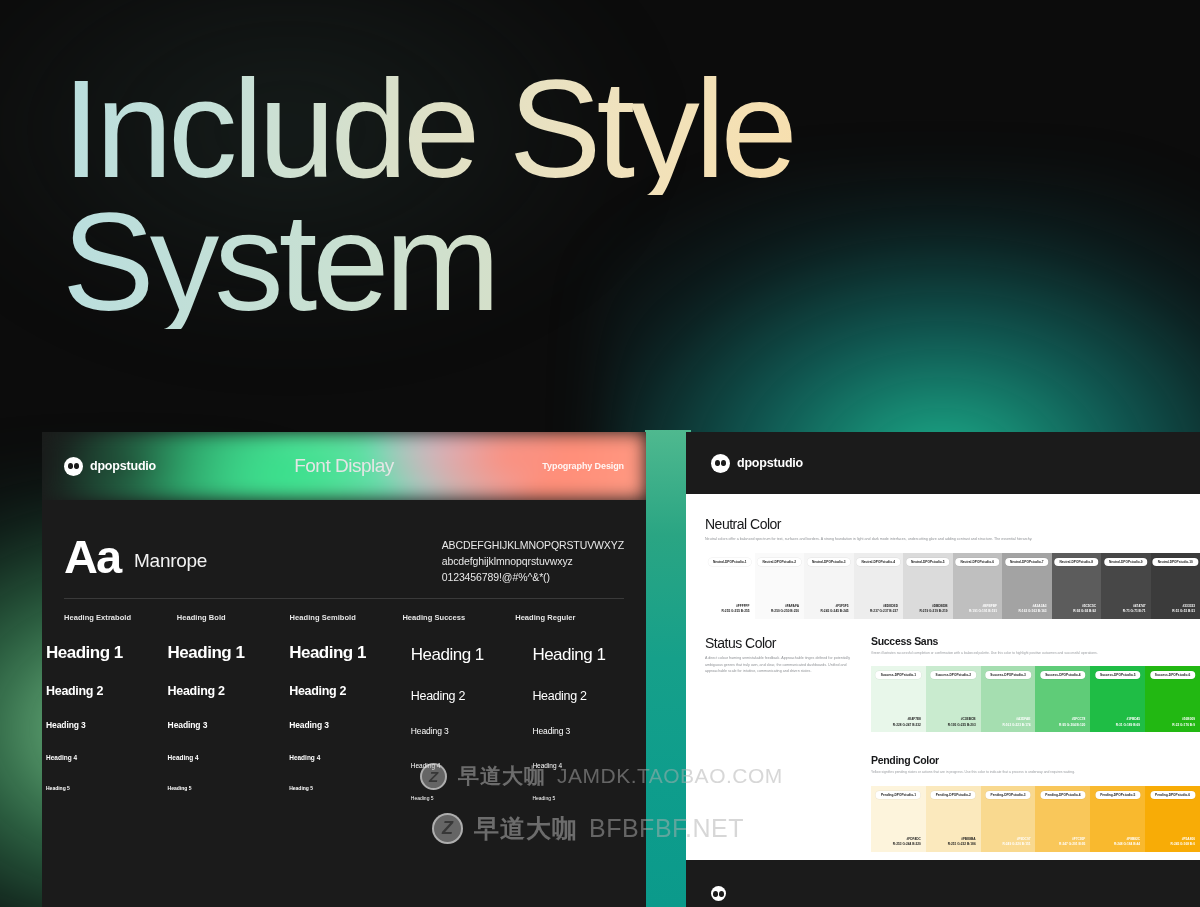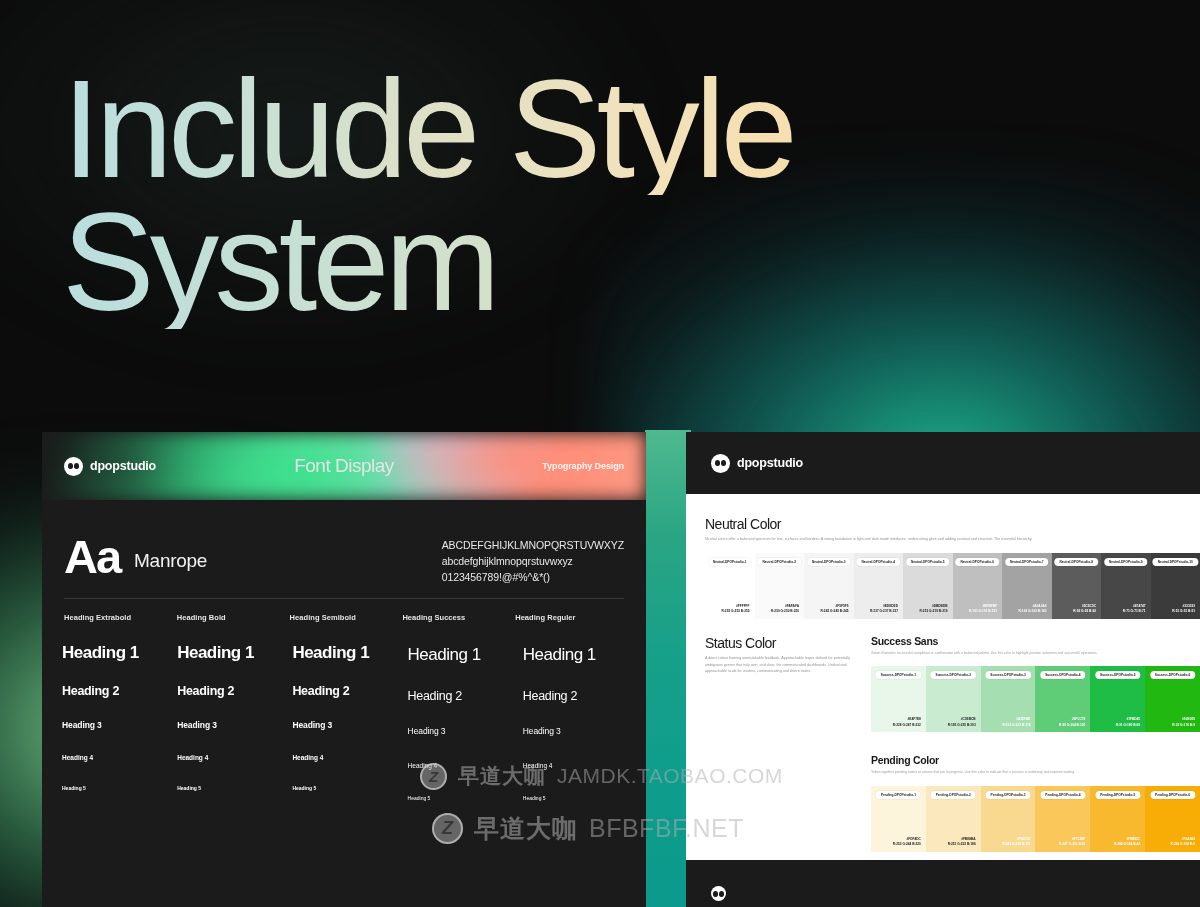--- a/index.html
+++ b/index.html
@@ -87,21 +87,21 @@
   .alphabet { margin-left:auto; margin-top:4px; text-align:left; }
   .alphabet div { color:#e9e9e9; font-size:10.5px; line-height:1.52; letter-spacing:-.1px; white-space:nowrap; }
 
   .dl-row { margin-top:14px; font-size:7.5px; font-weight:700; color:#e8e8e8; letter-spacing:.1px; }
   .dl-link { color:#c9b24a; }
 
   .divider { height:1px; background:#3a3a3a; margin:12px 0 0; }
 
   .wt-grid { display:grid; grid-template-columns:repeat(5,1fr); padding:0 22px; margin-top:14px; column-gap:4px; }
   .wt-col-head { color:#e6e6e6; font-size:7.5px; font-weight:700; letter-spacing:.05px; white-space:nowrap; }
-  .wt-row { display:grid; grid-template-columns:repeat(5,1fr); padding:0 20px; column-gap:12px; }
+  .wt-row { display:grid; grid-template-columns:repeat(5,1fr); padding:0 4px; column-gap:12px; }
   .wt-cell { color:#fff; white-space:nowrap; }
   .r1 { margin-top:21px; } .r1 .wt-cell { font-size:17px; letter-spacing:-.5px; }
   .r2 { margin-top:21px; } .r2 .wt-cell { font-size:12.5px; letter-spacing:-.3px; }
   .r3 { margin-top:22px; } .r3 .wt-cell { font-size:8.5px; letter-spacing:-.1px; }
   .r4 { margin-top:24px; } .r4 .wt-cell { font-size:6.5px; }
   .r5 { margin-top:24px; } .r5 .wt-cell { font-size:5px; }
   .w-extrabold { font-weight:800; } .w-bold { font-weight:700; }
   .w-semibold { font-weight:600; } .w-medium { font-weight:500; } .w-regular { font-weight:400; }
   
   .r1 .c4, .r1 .c5 { position:relative; top:2px; }

